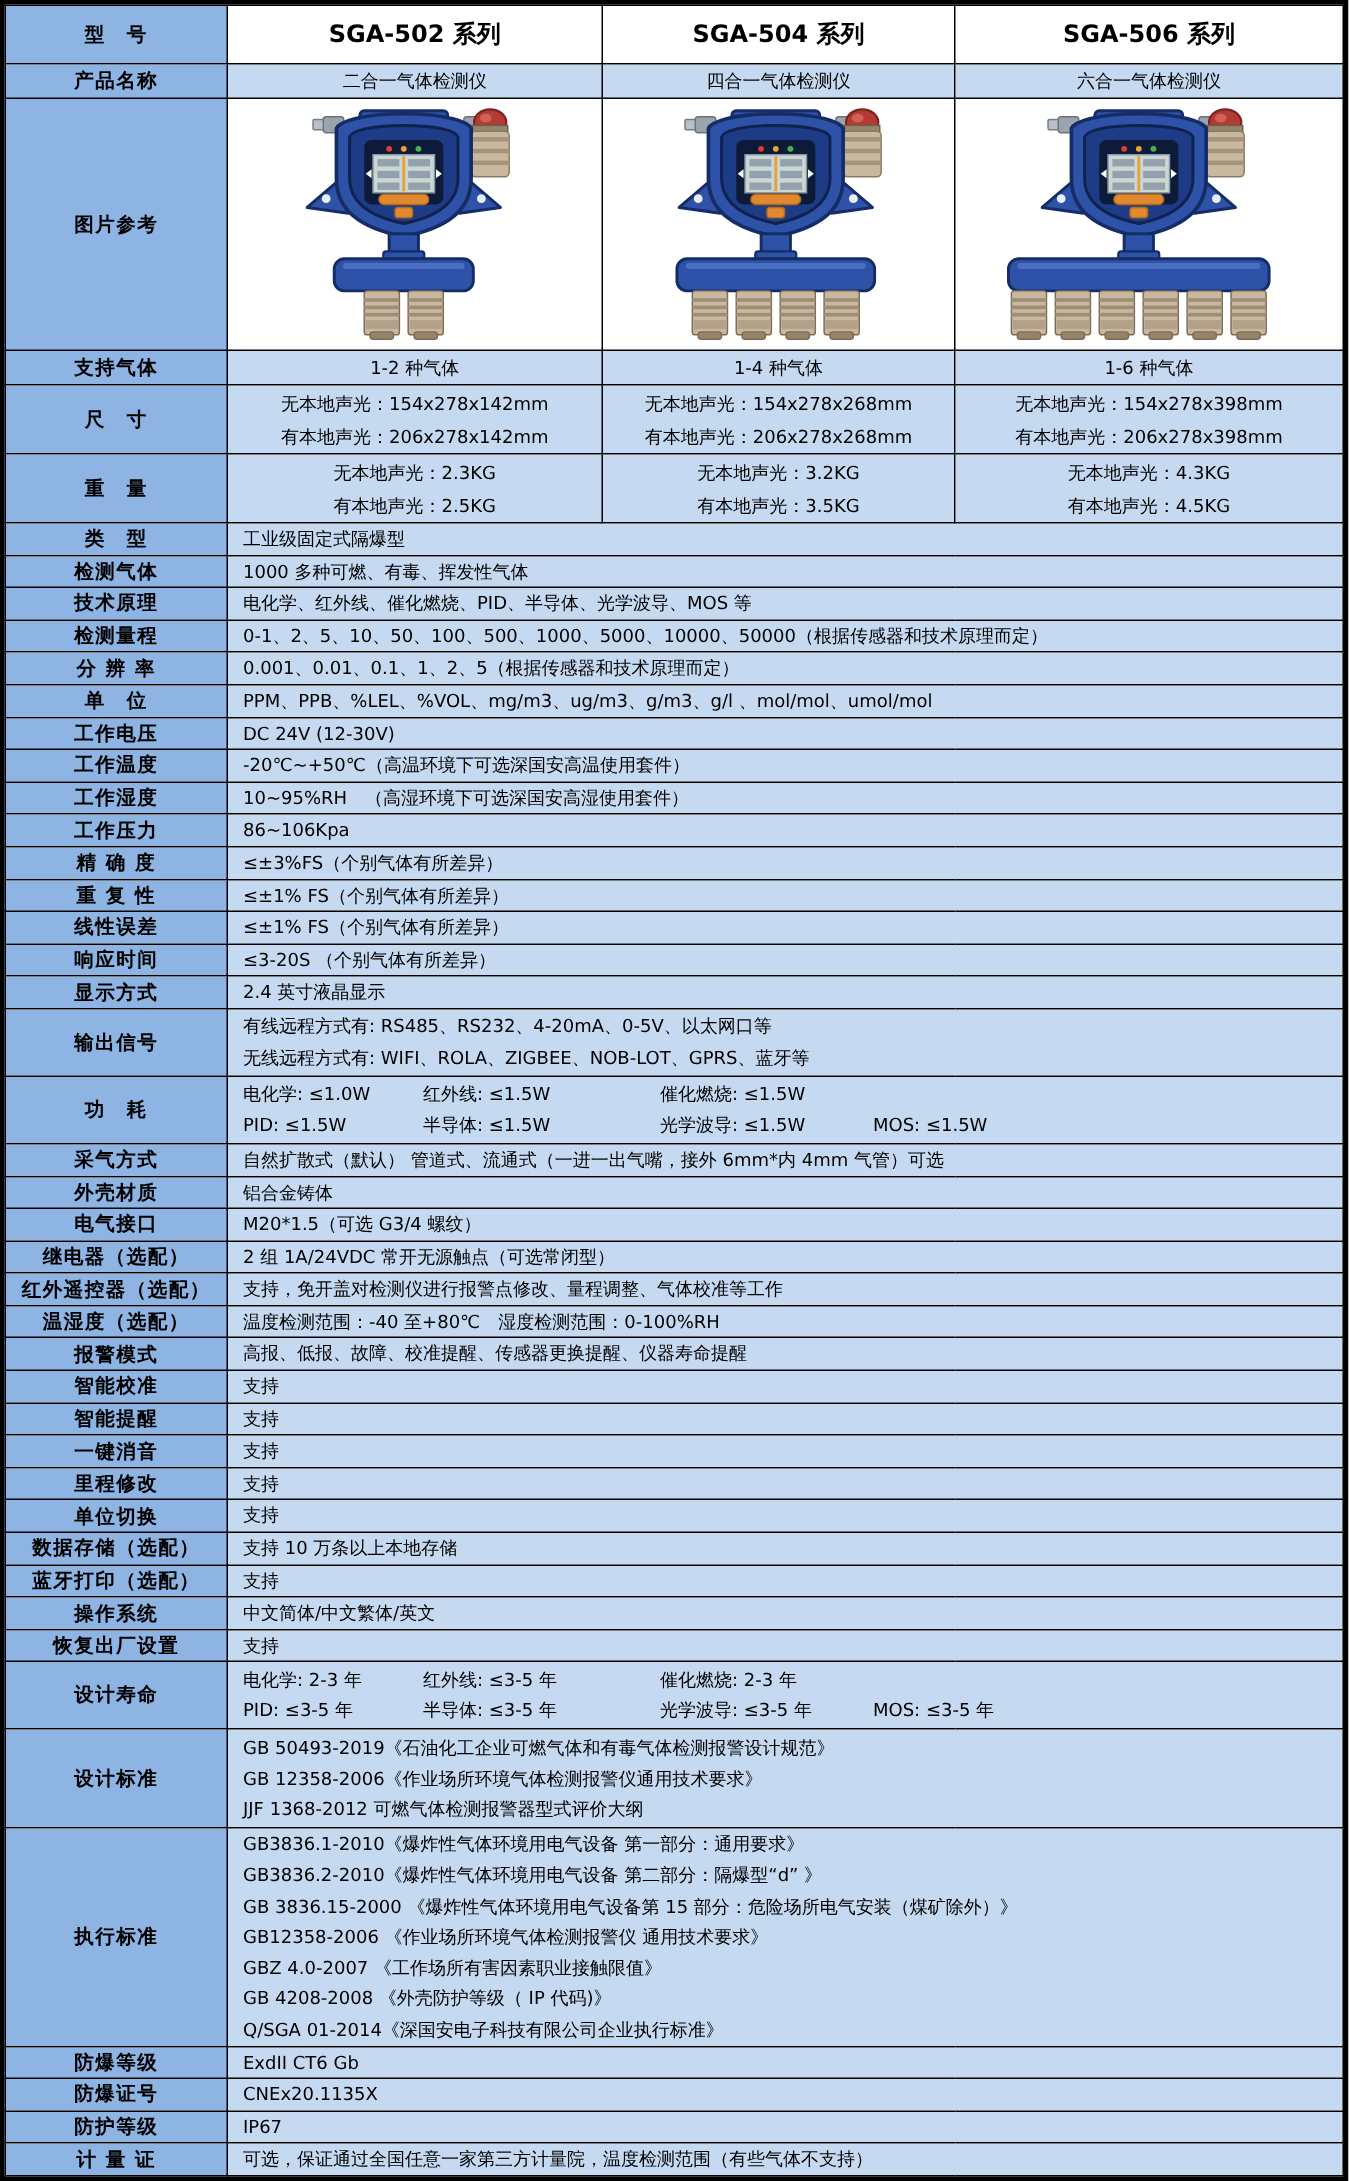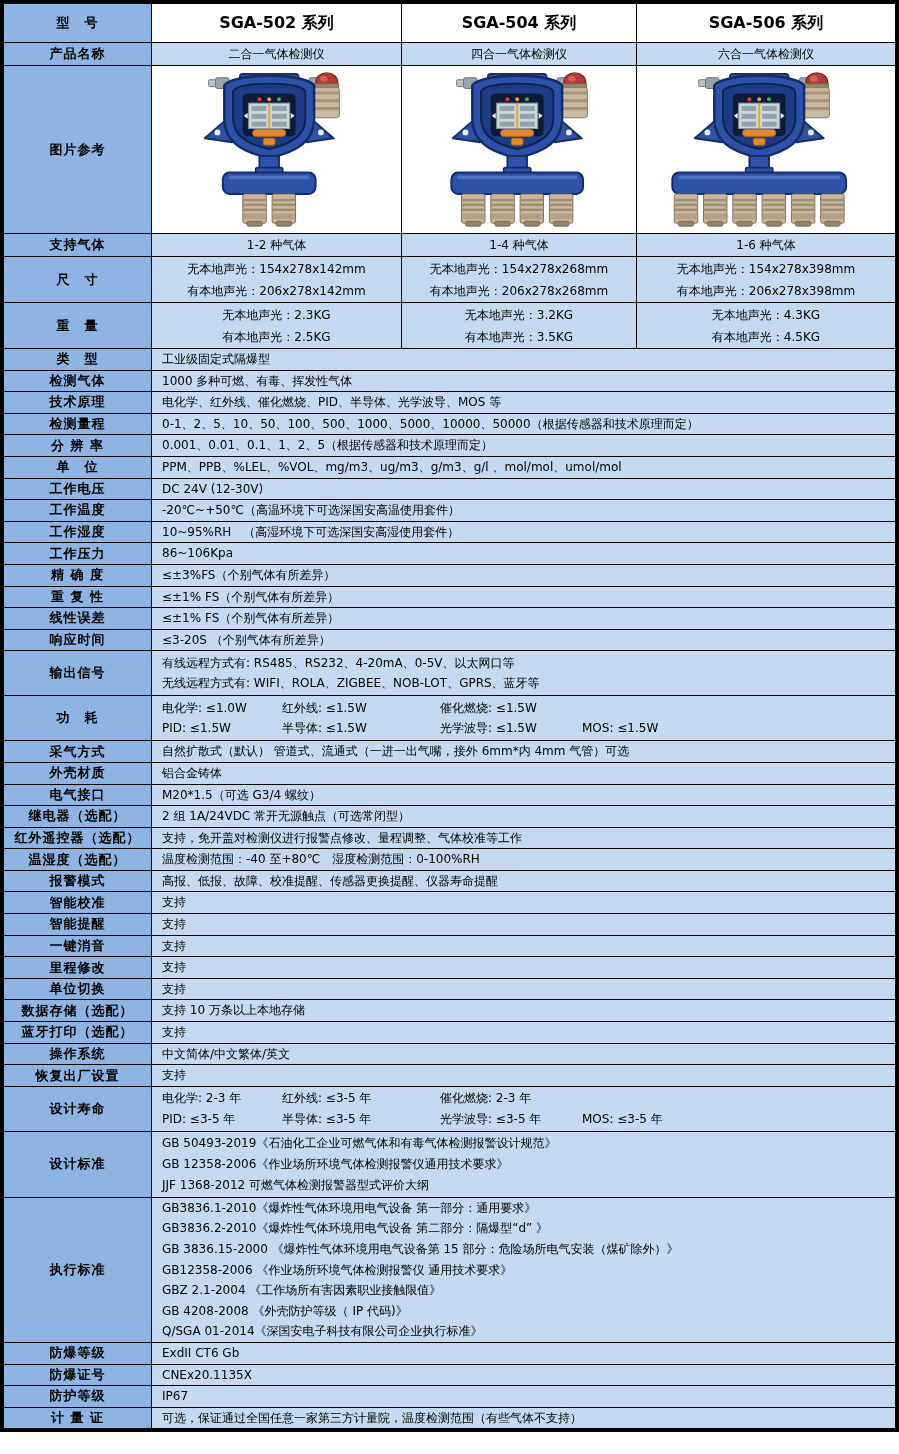--- a/index.html
+++ b/index.html
@@ -380,20 +380,26 @@
           <td class="val left" colspan="3">
             <div class="line">≤±1% FS（个别气体有所差异）</div>
           </td>
         </tr>
         <tr class="row-full" style="height: 21px;">
           <td class="lbl">响应时间</td>
           <td class="val left" colspan="3">
             <div class="line">≤3-20S （个别气体有所差异）</div>
           </td>
         </tr>
+        <tr class="row-full" style="height: 21px;">
+          <td class="lbl">显示方式</td>
+          <td class="val left" colspan="3">
+            <div class="line">2.4 英寸液晶显示</div>
+          </td>
+        </tr>
         <tr class="row-full" style="height: 45px;">
           <td class="lbl">输出信号</td>
           <td class="val left" colspan="3">
             <div class="line">有线远程方式有: RS485、RS232、4-20mA、0-5V、以太网口等</div>
             <div class="line">无线远程方式有: WIFI、ROLA、ZIGBEE、NOB-LOT、GPRS、蓝牙等</div>
           </td>
         </tr>
         <tr class="row-full" style="height: 45px;">
           <td class="lbl">功　耗</td>
           <td class="val left" colspan="3">
@@ -512,21 +518,21 @@
             <div class="line">JJF 1368-2012 可燃气体检测报警器型式评价大纲</div>
           </td>
         </tr>
         <tr class="row-full" style="height: 145px;">
           <td class="lbl">执行标准</td>
           <td class="val left" colspan="3">
             <div class="line">GB3836.1-2010《爆炸性气体环境用电气设备 第一部分：通用要求》</div>
             <div class="line">GB3836.2-2010《爆炸性气体环境用电气设备 第二部分：隔爆型“d” 》</div>
             <div class="line">GB 3836.15-2000 《爆炸性气体环境用电气设备第 15 部分：危险场所电气安装（煤矿除外）》</div>
             <div class="line">GB12358-2006 《作业场所环境气体检测报警仪 通用技术要求》</div>
-            <div class="line">GBZ 2.1-2004 《工作场所有害因素职业接触限值》</div>
+            <div class="line">GBZ 4.0-2007 《工作场所有害因素职业接触限值》</div>
             <div class="line">GB 4208-2008 《外壳防护等级（ IP 代码)》</div>
             <div class="line">Q/SGA 01-2014《深国安电子科技有限公司企业执行标准》</div>
           </td>
         </tr>
         <tr class="row-full" style="height: 21px;">
           <td class="lbl">防爆等级</td>
           <td class="val left" colspan="3">
             <div class="line">ExdII CT6 Gb</div>
           </td>
         </tr>

